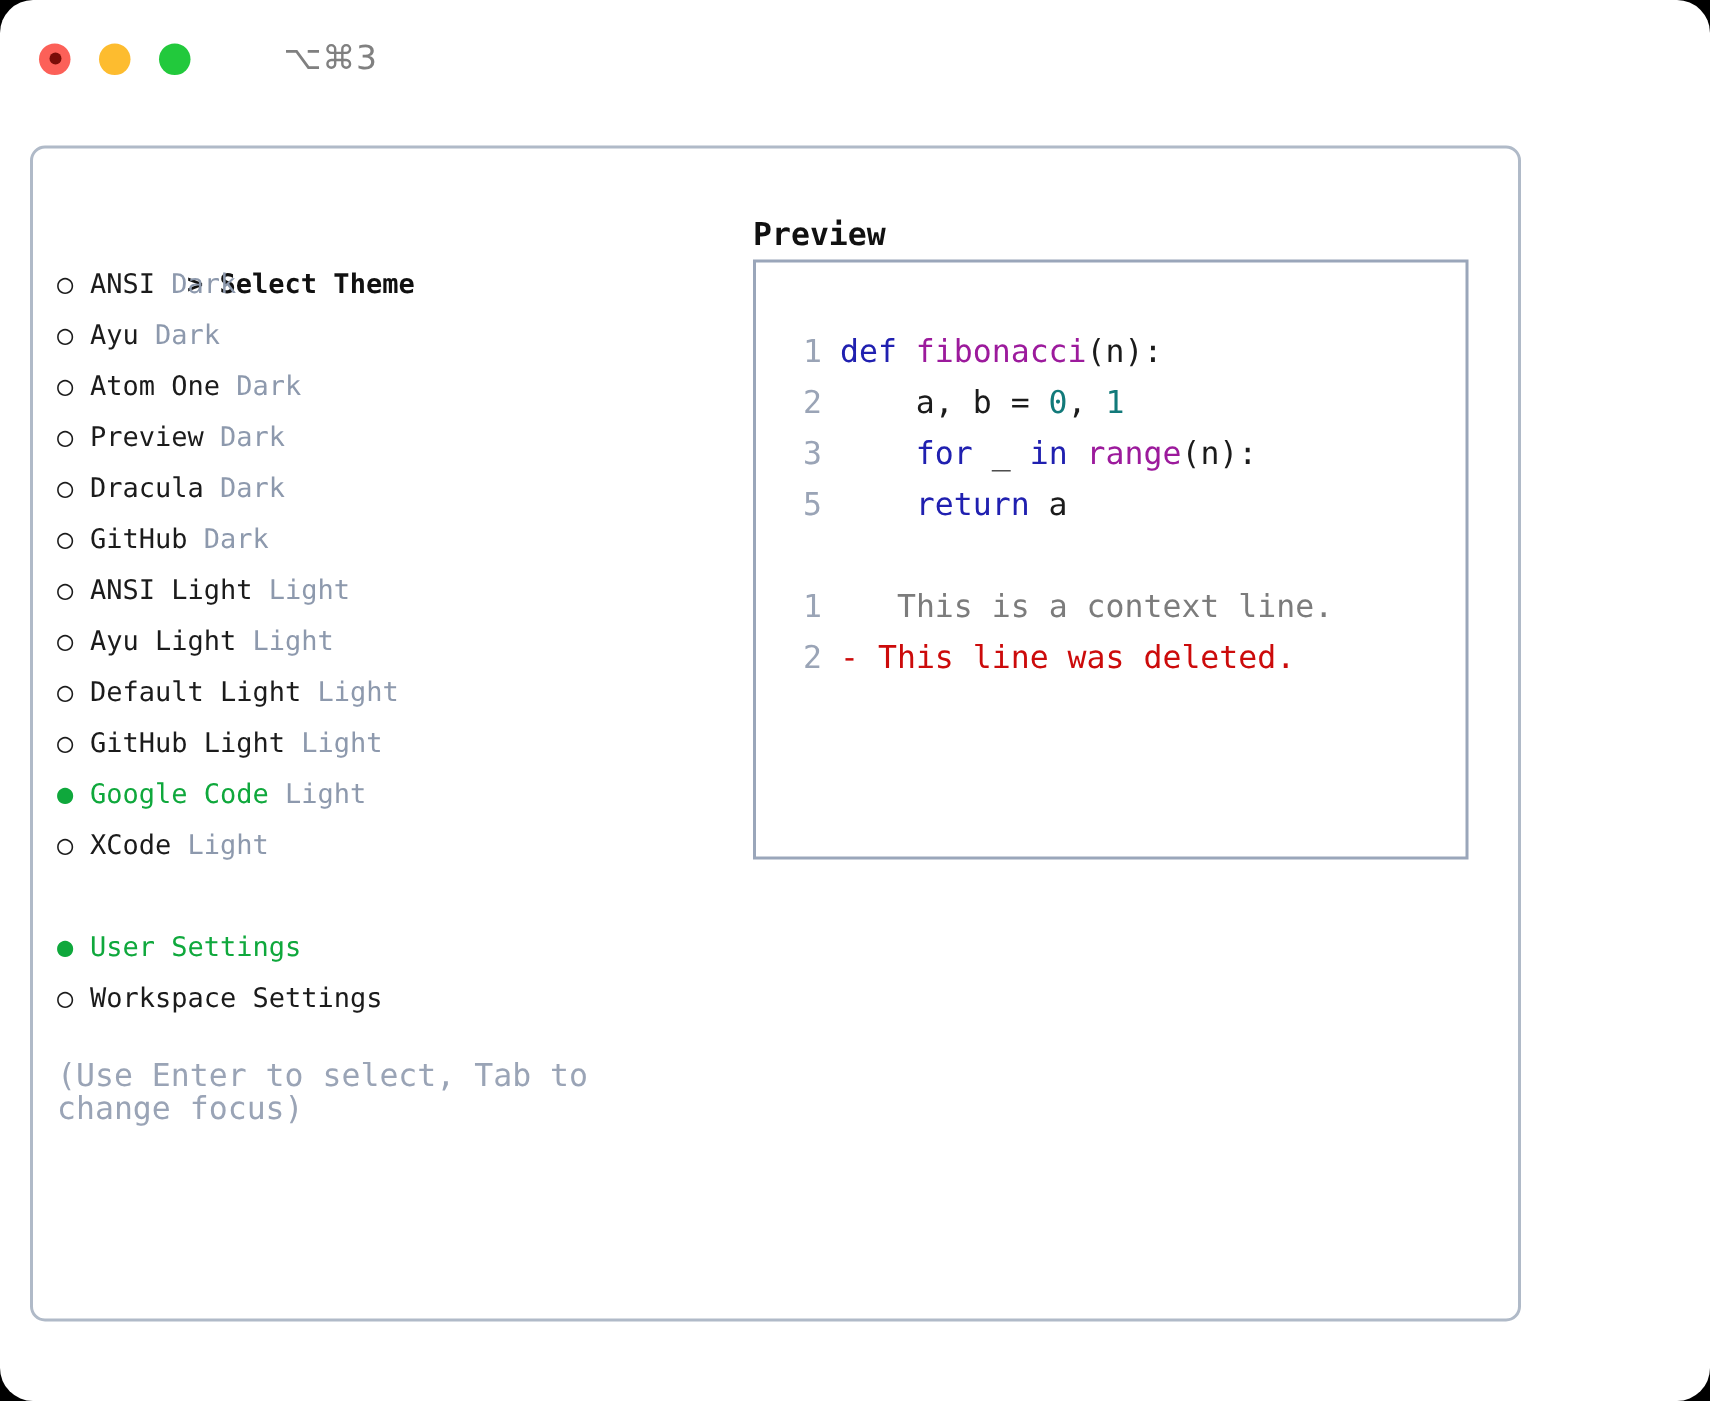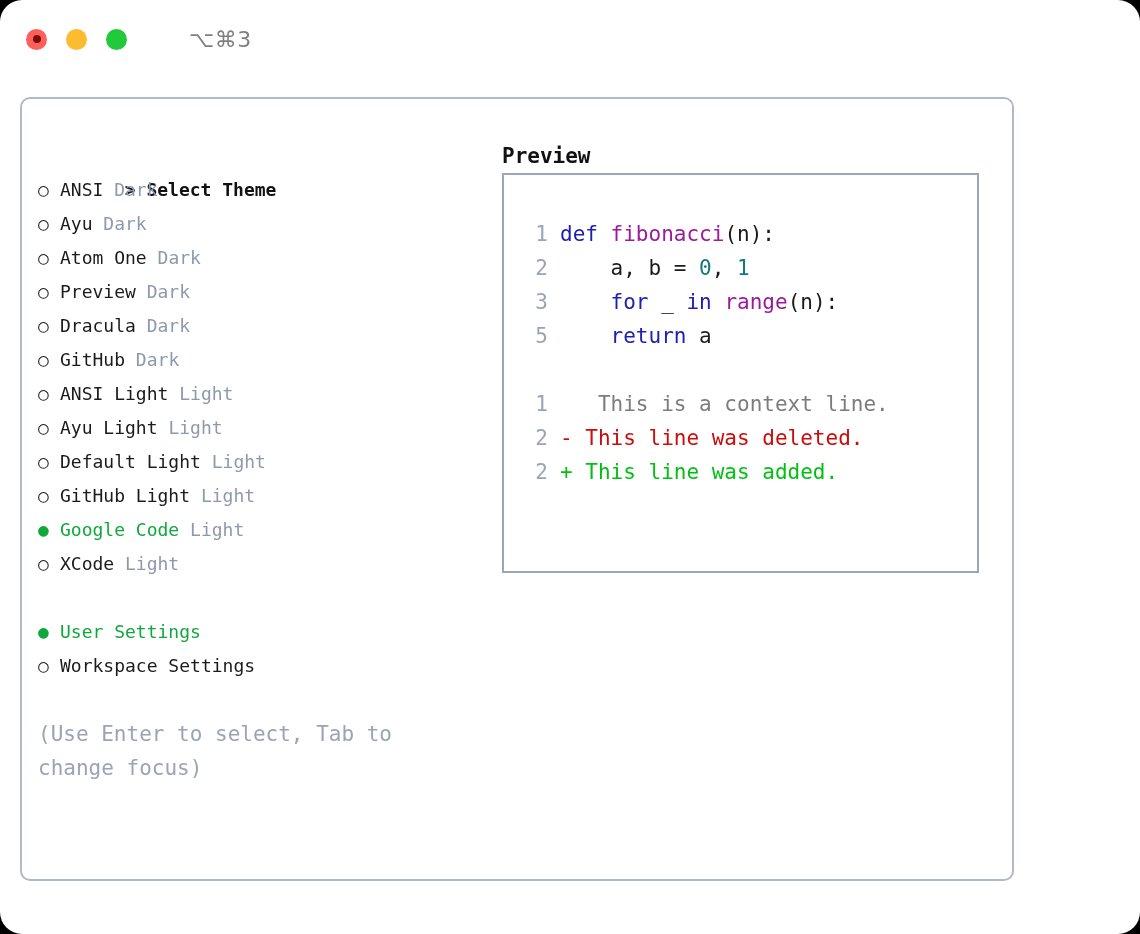--- a/index.html
+++ b/index.html
@@ -94,23 +94,23 @@
   .bullet-filled { color: #0fa83c; }
   .bullet-blank { color: transparent; }
 
   .item-label { color: #1b1b1b; }
   .item-label.selected { color: #0fa83c; }
   .item-tag { color: #8d99ad; }
 
   #spacer-gap { height: 34px; }
 
   #hint {
-    margin-top: 34px;
+    margin-top: 23px;
     font-size: 21px;
-    line-height: 34px;
+    line-height: 22px;
     color: #9aa4b6;
     width: 410px;
   }
 
   
   #right-col {
     position: absolute;
     left: 480px; top: 40px;
     width: 490px;
   }
@@ -206,19 +206,18 @@
         <div id="code-block">
             <div class="code-line"><span class="lnum">1</span><span class="kw">def </span><span class="fn">fibonacci</span><span class="plain">(n):</span></div>
             <div class="code-line"><span class="lnum">2</span><span class="plain">    a, b = </span><span class="num">0</span><span class="plain">, </span><span class="num">1</span></div>
             <div class="code-line"><span class="lnum">3</span><span class="plain">    </span><span class="kw">for</span><span class="plain"> _ </span><span class="kw">in</span><span class="plain"> </span><span class="fn">range</span><span class="plain">(n):</span></div>
             <div class="code-line"><span class="lnum">5</span><span class="plain">    </span><span class="kw">return</span><span class="plain"> a</span></div>
           </div>
         <div id="diff-gap"></div>
         <div id="diff-block">
             <div class="code-line"><span class="lnum">1</span><span class="diff-ctx"> </span><span class="diff-ctx">  This is a context line.</span></div>
             <div class="code-line"><span class="lnum">2</span><span class="diff-del">-</span><span class="diff-del"> This line was deleted.</span></div>
-            <div class="code-line"><span class="lnum">2</span><span class="diff-add">+</span><span class="diff-add"> This line was added.</span></div>
           </div>
       </div>
     </div>
 
   </div>
 </div>
 
 </body></html>

